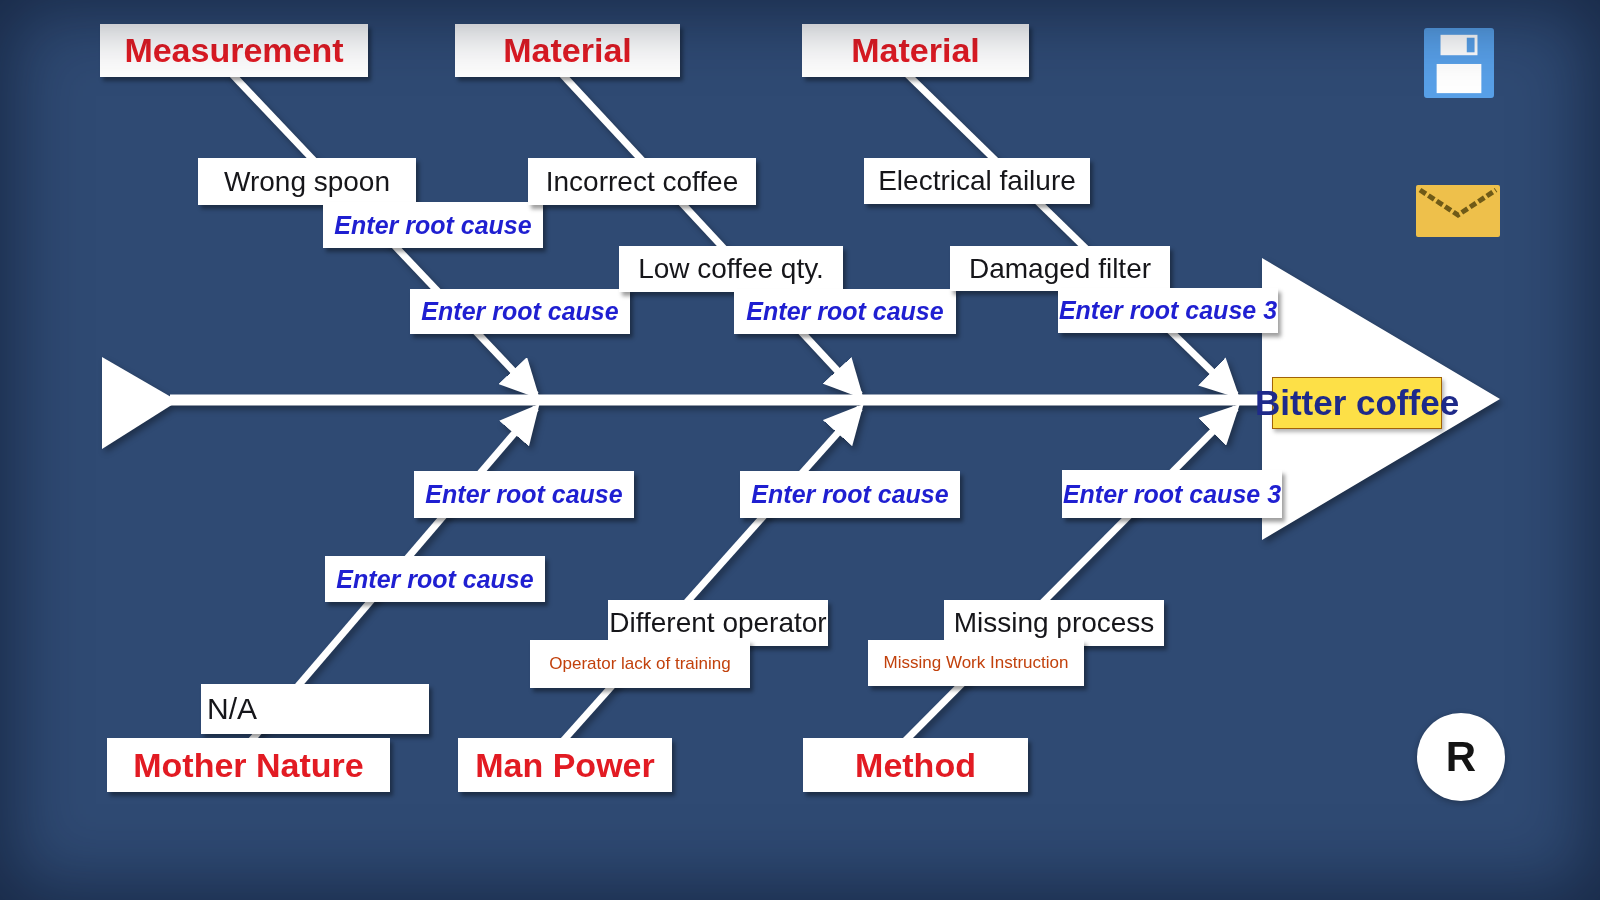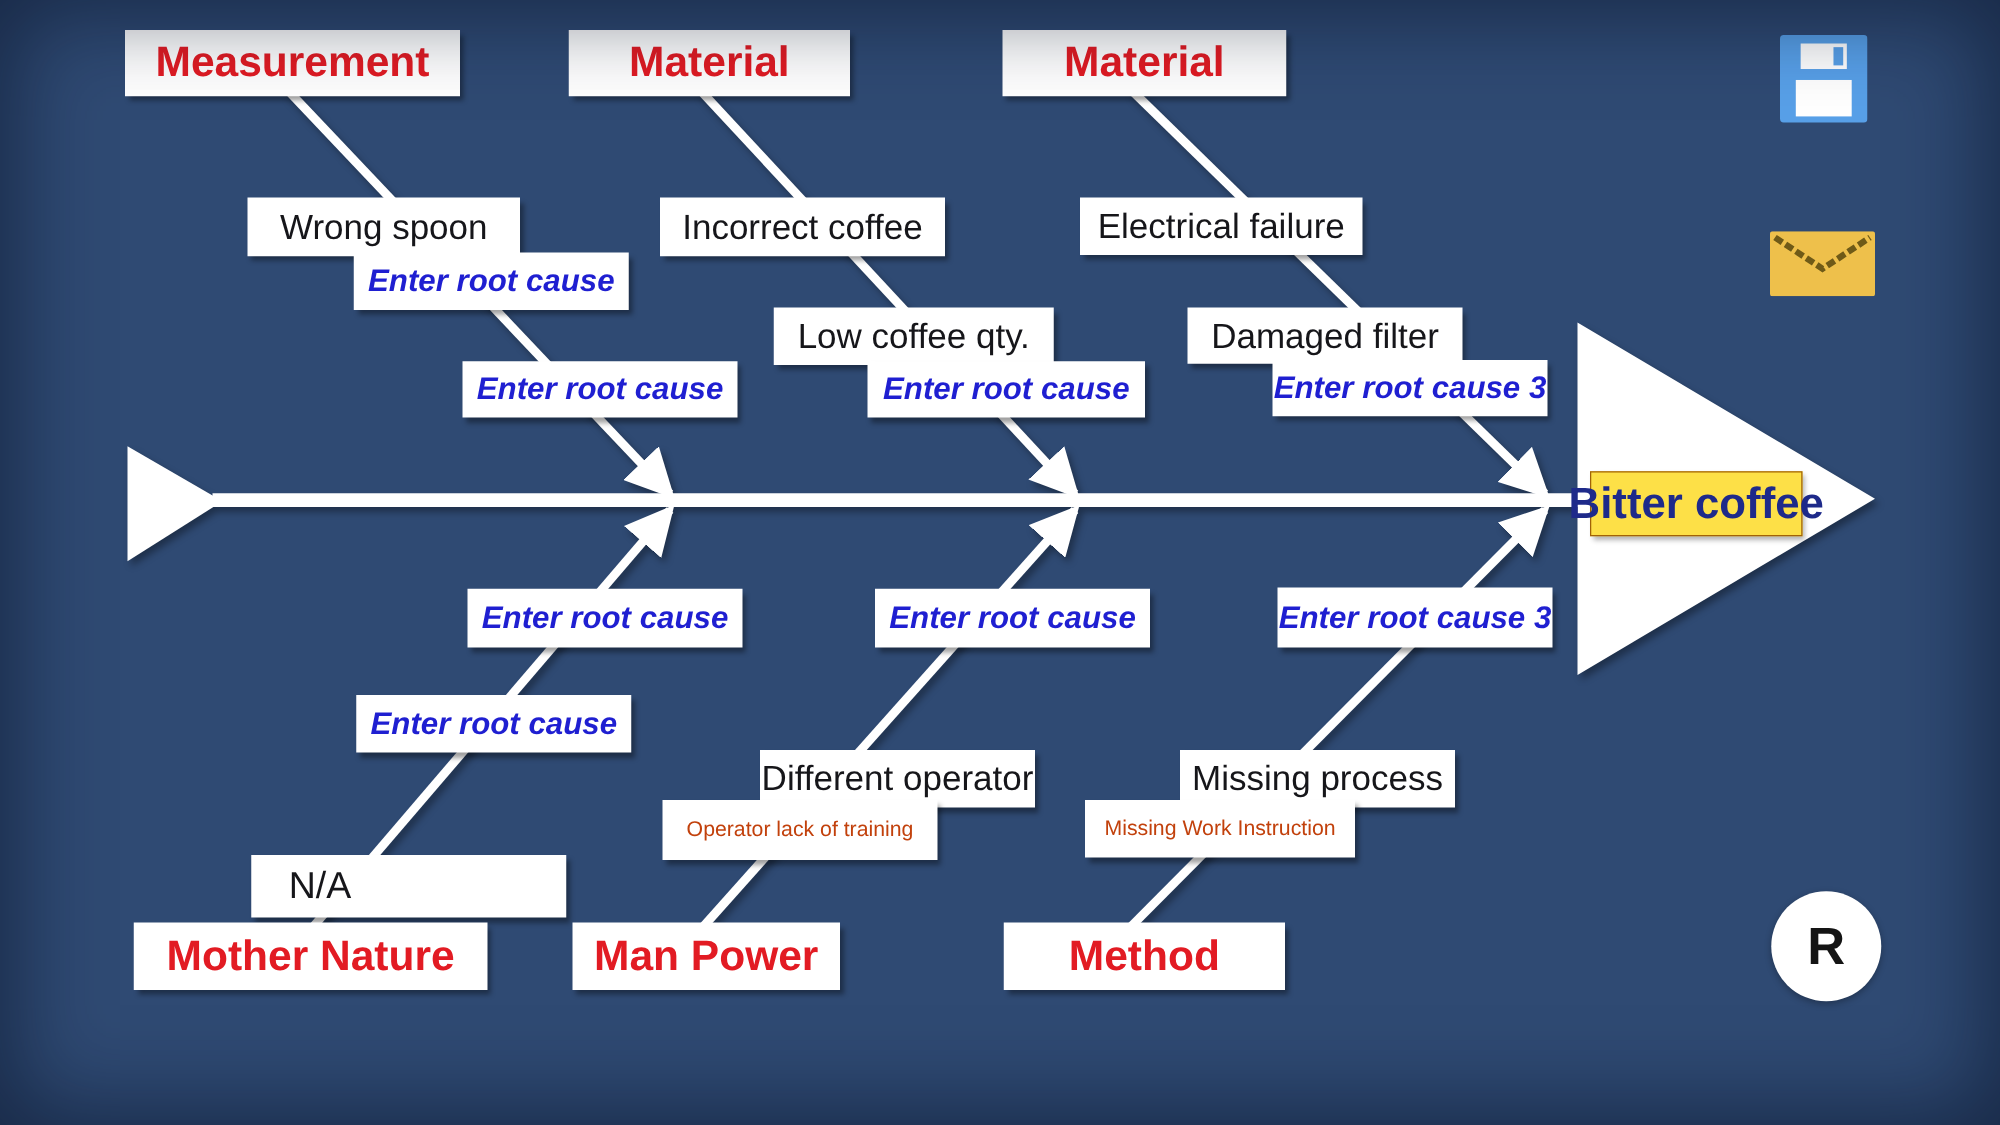--- a/index.html
+++ b/index.html
@@ -17,22 +17,22 @@
     filter:drop-shadow(3px 4px 3px rgba(0,0,0,.35));}
   .box{
     position:absolute;z-index:10;background:#ffffff;
     display:flex;align-items:center;justify-content:center;
     box-shadow:3px 4px 4px rgba(0,0,0,.38);
     white-space:nowrap;cursor:pointer;
   }
   .box.cat{color:#e21b23;font-weight:bold;font-size:34px;}
   .box.cause{color:#16161a;font-size:28px;margin-top:44px;}
   .box.cause-small{color:#c2410c;font-size:17px;}
-  .box.placeholder{color:#1f1fd1;font-weight:bold;font-style:italic;font-size:25px;}
-  .box.na{justify-content:flex-start;padding-left:30px;font-size:30px;}
+  .box.placeholder{color:#1f1fd1;font-weight:bold;font-style:italic;font-size:25px;margin-left:40px;}
+  .box.na{justify-content:flex-start;padding-left:6px;font-size:30px;}
   .box.effect{
     background:#fde047;color:#1e2a8a;font-weight:bold;font-size:35px;
     border:1px solid #a16207;box-shadow:2px 3px 4px rgba(0,0,0,.3);z-index:12;
   }
   .iconbtn{position:absolute;z-index:20;cursor:pointer;line-height:0;}
   .fab{
     position:absolute;z-index:20;width:88px;height:88px;border-radius:50%;
     background:#ffffff;display:flex;align-items:center;justify-content:center;
     color:#141414;font-weight:bold;font-size:42px;cursor:pointer;
     box-shadow:0 2px 6px rgba(0,0,0,.3);

